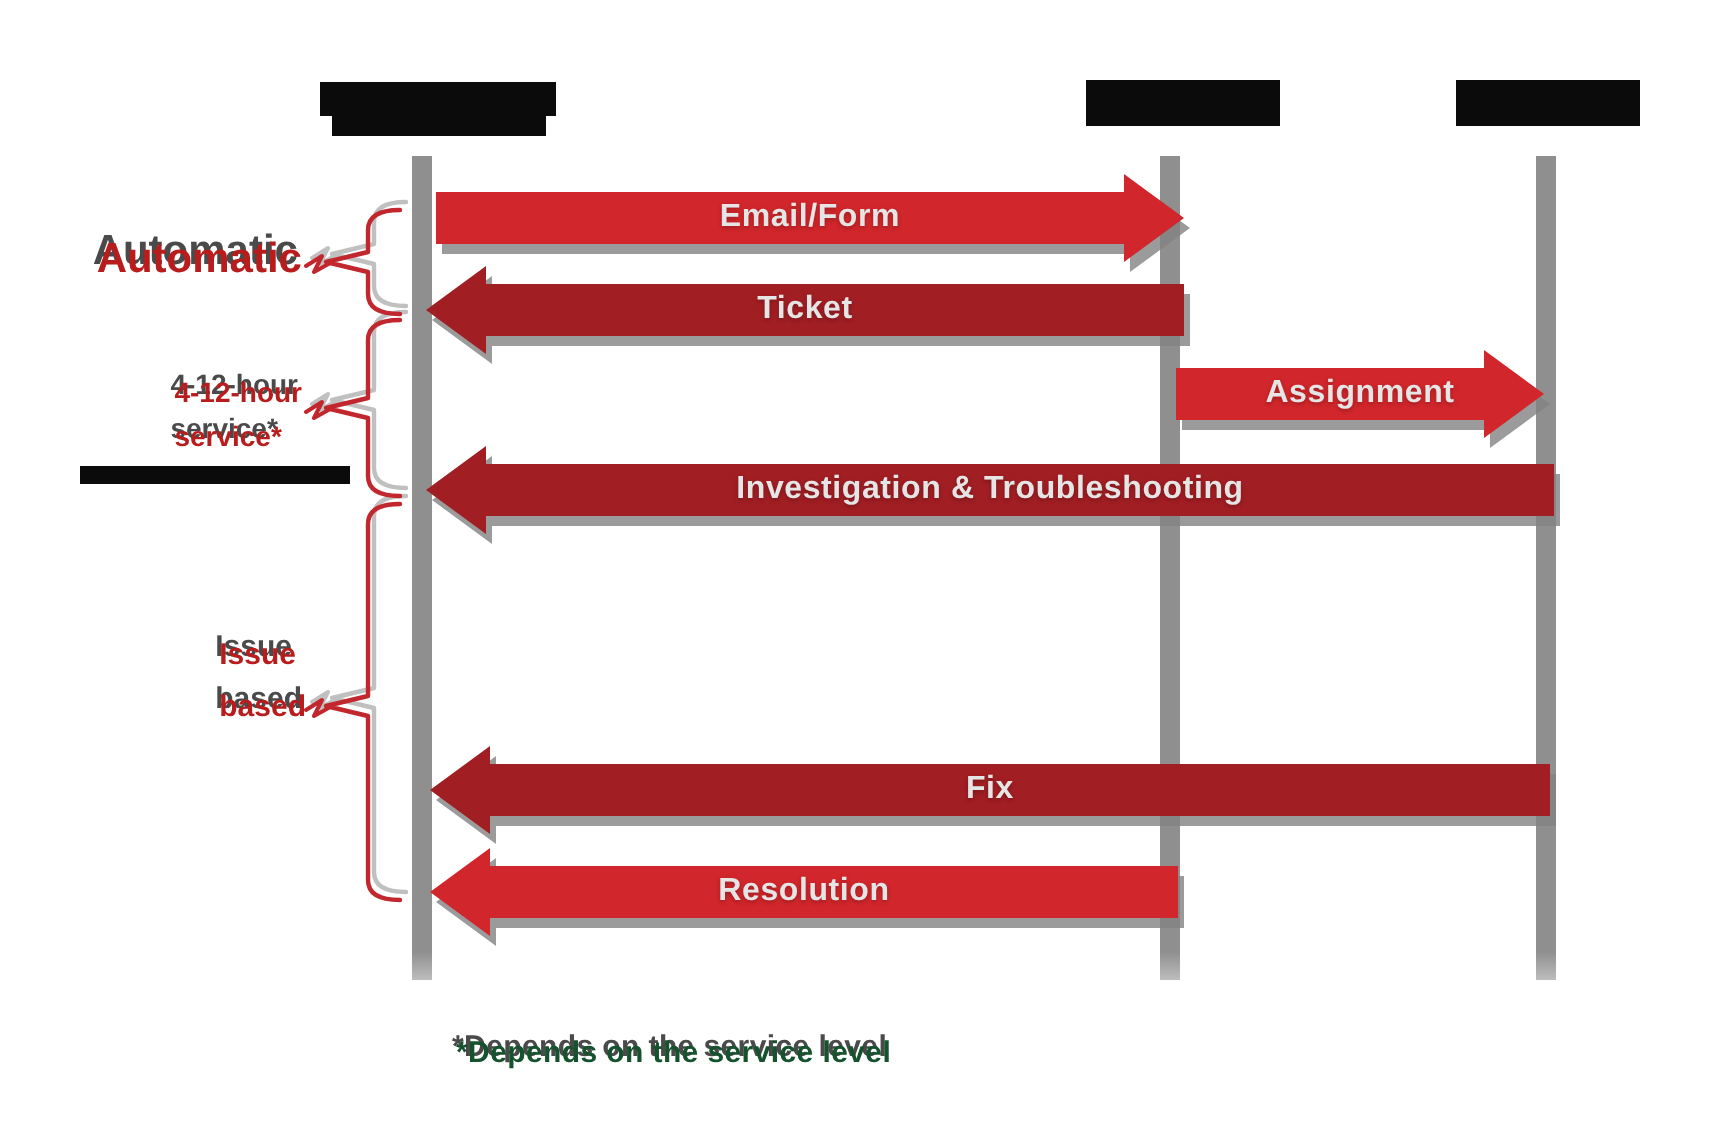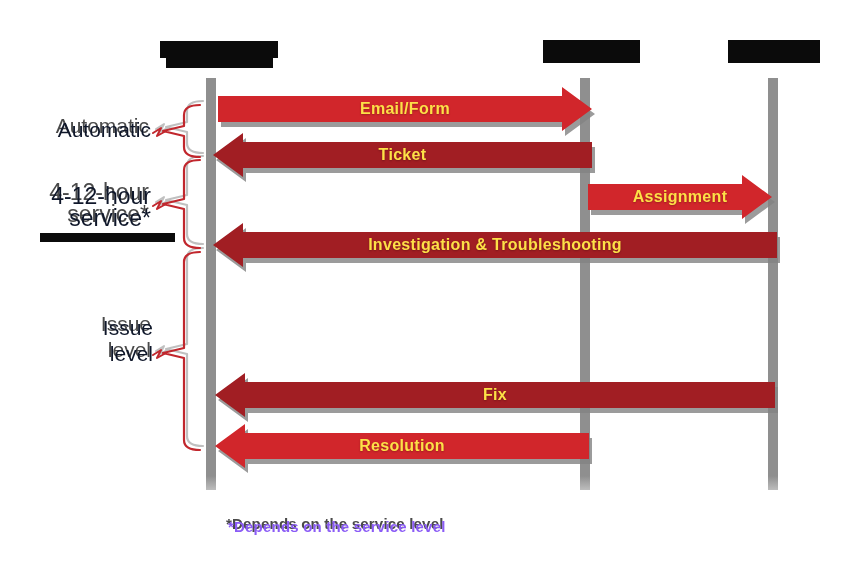--- a/index.html
+++ b/index.html
@@ -22,48 +22,48 @@
   
   .arrow-wrap{position:absolute;height:44px;filter:drop-shadow(3px 5px 0 rgba(130,130,130,0.8));}
   .arrow{
     width:100%;height:44px;display:flex;align-items:center;justify-content:center;
   }
   .arrow.right{clip-path:polygon(0 9px,calc(100% - 30px) 9px,calc(100% - 30px) 0px,100% 22px,calc(100% - 30px) 44px,calc(100% - 30px) 35px,0 35px);}
   .arrow.left{clip-path:polygon(100% 9px,30px 9px,30px 0px,0px 22px,30px 44px,30px 35px,100% 35px);}
   .arrow.bright{background:#d1262b;}
   .arrow.dark{background:#a11e23;text-align:right;}
   .arrow-label{
-    color:#fde047;font-size:16px;font-weight:bold;letter-spacing:.3px;
+    color:#e5e5e5;font-size:16px;font-weight:bold;letter-spacing:.3px;
     text-shadow:0 1px 2px rgba(0,0,0,0.25);white-space:nowrap;
   }
   .a-email{left:218px;top:87px;width:374px;}
   .a-ticket{left:213px;top:133px;width:379px;}
   .a-assign{left:588px;top:175px;width:184px;}
   .a-invest{left:213px;top:223px;width:564px;}
   .a-fix{left:215px;top:373px;width:560px;}
   .a-resol{left:215px;top:424px;width:374px;}
   
   .side-label{
-    position:absolute;text-align:right;color:#0f172a;font-weight:normal;
+    position:absolute;text-align:left;color:#b91c1c;font-weight:bold;
     text-shadow:-2px -4px 0 #4a4a4a;white-space:nowrap;
   }
   .lbl-automatic{right:713px;top:119px;font-size:21px;line-height:22px;}
-  .lbl-hours{right:713px;top:185px;font-size:23px;line-height:22px;}
-  .lbl-issue{right:711px;top:315px;font-size:21px;line-height:26px;}
+  .lbl-hours{right:713px;top:185px;font-size:14px;line-height:22px;}
+  .lbl-issue{right:711px;top:315px;font-size:15px;line-height:26px;}
   .redact-bar{left:40px;top:233px;width:135px;height:9px;}
   
   .braces{
     position:absolute;left:150px;top:98px;
     filter:drop-shadow(3px -4px 0 rgba(140,140,140,0.55));
   }
   .brace-path{fill:none;stroke:#c1272d;stroke-width:2.2;stroke-linejoin:round;stroke-linecap:round;}
   .leader{fill:none;stroke:#c1272d;stroke-width:2;stroke-linejoin:round;stroke-linecap:round;}
   
   .footnote{
-    position:absolute;left:228px;top:518px;color:#8b5cf6;font-size:15px;font-weight:bold;
+    position:absolute;left:228px;top:518px;color:#14532d;font-size:15px;font-weight:bold;
     text-shadow:-2px -3px 0 #4a4a4a;white-space:nowrap;letter-spacing:.2px;
   }
 </style>
 </head>
 <body>
 
 <div class="stage">
 
   <div class="redact actor1a"></div>
   <div class="redact actor1b"></div>
@@ -86,21 +86,21 @@
   <div class="side-label lbl-automatic">
     <div>Automatic</div>
   </div>
   <div class="side-label lbl-hours">
     <div>4-12-hour</div>
     <div>service*</div>
   </div>
   <div class="redact redact-bar"></div>
   <div class="side-label lbl-issue">
     <div>Issue</div>
-    <div>level</div>
+    <div>based</div>
   </div>
 
   <div class="arrow-wrap a-email">
     <div class="arrow right bright">
       <span class="arrow-label">Email/Form</span>
     </div>
   </div>
 
   <div class="arrow-wrap a-ticket">
     <div class="arrow left dark">

